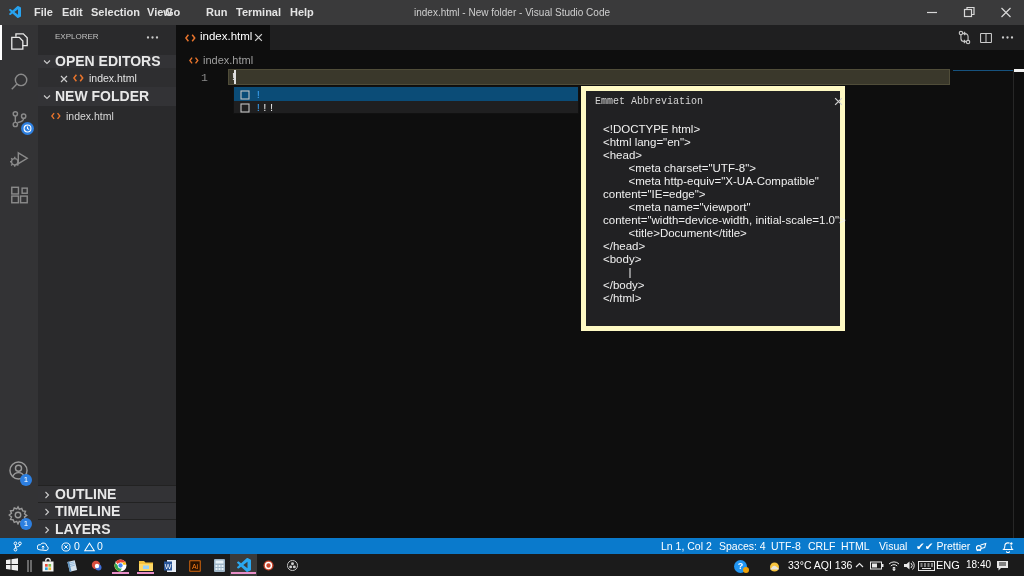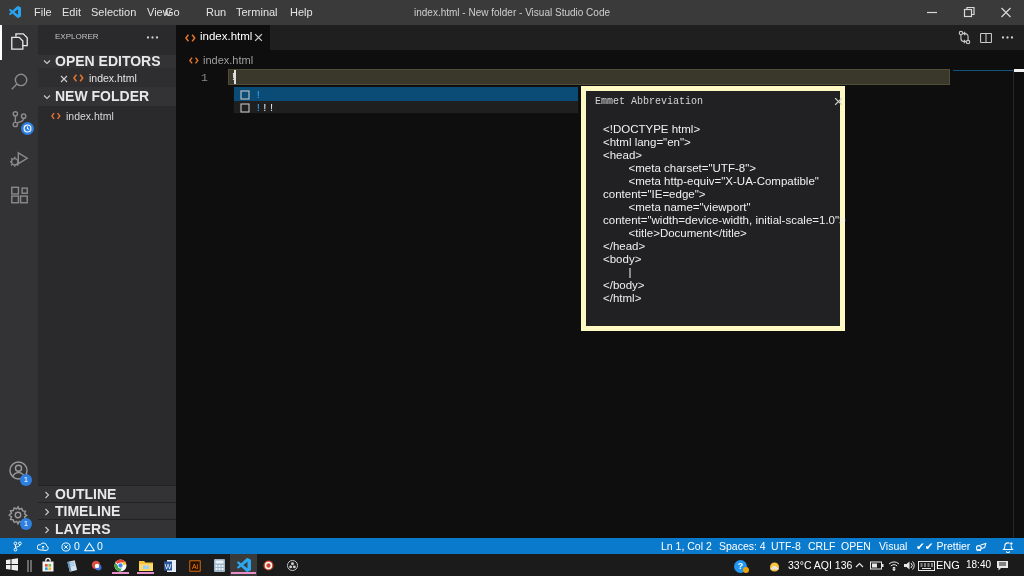--- a/index.html
+++ b/index.html
@@ -1,21 +1,21 @@
 <!DOCTYPE html>
 <html><head>
 <meta charset="utf-8">
 <style>
   * { margin:0; padding:0; box-sizing:border-box; }
   html,body { width:1024px; height:576px; overflow:hidden; background:#000; }
   body { font-family:"Liberation Sans", sans-serif; position:relative; }
   .abs { position:absolute; }
   
   #titlebar { position:absolute; left:0; top:0; width:1024px; height:25px; background:#3a3a3b; color:#dcdcdc; }
-  .menu { position:absolute; top:0; height:25px; line-height:25px; font-size:11px; color:#e4e4e4; }
+  .menu { position:absolute; top:0; height:25px; line-height:25px; font-size:11px; color:#e4e4e4;font-weight:bold; }
   #wintitle { position:absolute; top:0; width:100%; text-align:center; height:25px; line-height:25px; font-size:10px; color:#cfcfcf; }
   
   #activitybar { position:absolute; left:0; top:25px; width:38px; height:513px; background:#333335; }
   
   #sidebar { position:absolute; left:38px; top:25px; width:138px; height:513px; background:#2a2a2c; }
   .sechead { position:absolute; left:0; width:138px; background:#333336; color:#e8e8e8; font-weight:bold; font-size:14px; }
   
   #editor { position:absolute; left:176px; top:25px; width:848px; height:513px; background:#0e0e0e; }
   #tabbar { position:absolute; left:0; top:0; width:848px; height:25px; background:#1f1f20; }
   #tab1 { position:absolute; left:0; top:0; width:94px; height:25px; background:#0e0e0e; color:#fff; }
@@ -260,21 +260,21 @@
     </svg>
   <span class="sbi" style="left:74px">0</span>
   <svg class="abs" style="left:84px;top:3.5px" width="11" height="10" viewBox="0 0 16 14" fill="none" stroke="#fff" stroke-width="1.5">
       <path d="M8 1.5 L15 12.5 H1 Z"></path>
     </svg>
   <span class="sbi" style="left:97px">0</span>
   <span class="sbi" style="left:661px">Ln 1, Col 2</span>
   <span class="sbi" style="left:719px">Spaces: 4</span>
   <span class="sbi" style="left:771px">UTF-8</span>
   <span class="sbi" style="left:808px">CRLF</span>
-  <span class="sbi" style="left:841px">OPEN</span>
+  <span class="sbi" style="left:841px">HTML</span>
   <span class="sbi" style="left:879px">Visual</span>
   <span class="sbi" style="left:916px">✔✔ Prettier</span>
   <svg class="abs" style="left:975px;top:3px" width="12" height="11" viewBox="0 0 16 15" fill="none" stroke="#fff" stroke-width="1.4">
       <circle cx="5" cy="9.5" r="3.2"></circle>
       <path d="M7.5 5.5 L14.5 3.5 13 9 8.2 10.2"></path>
       <path d="M2.5 13.5 c1-2 4-2 5 0"></path>
     </svg>
   <svg class="abs" style="left:1002px;top:3px" width="12" height="12" viewBox="0 0 16 16" fill="none" stroke="#fff" stroke-width="1.4">
       <path d="M6 13.5 a2 2 0 0 0 4 0"></path>
       <path d="M8 2.5 a4.2 4.2 0 0 1 4.2 4.2 c0 3 .9 4 1.6 4.6 H2.2 c.7-.6 1.6-1.6 1.6-4.6 A4.2 4.2 0 0 1 8 2.5z"></path>

